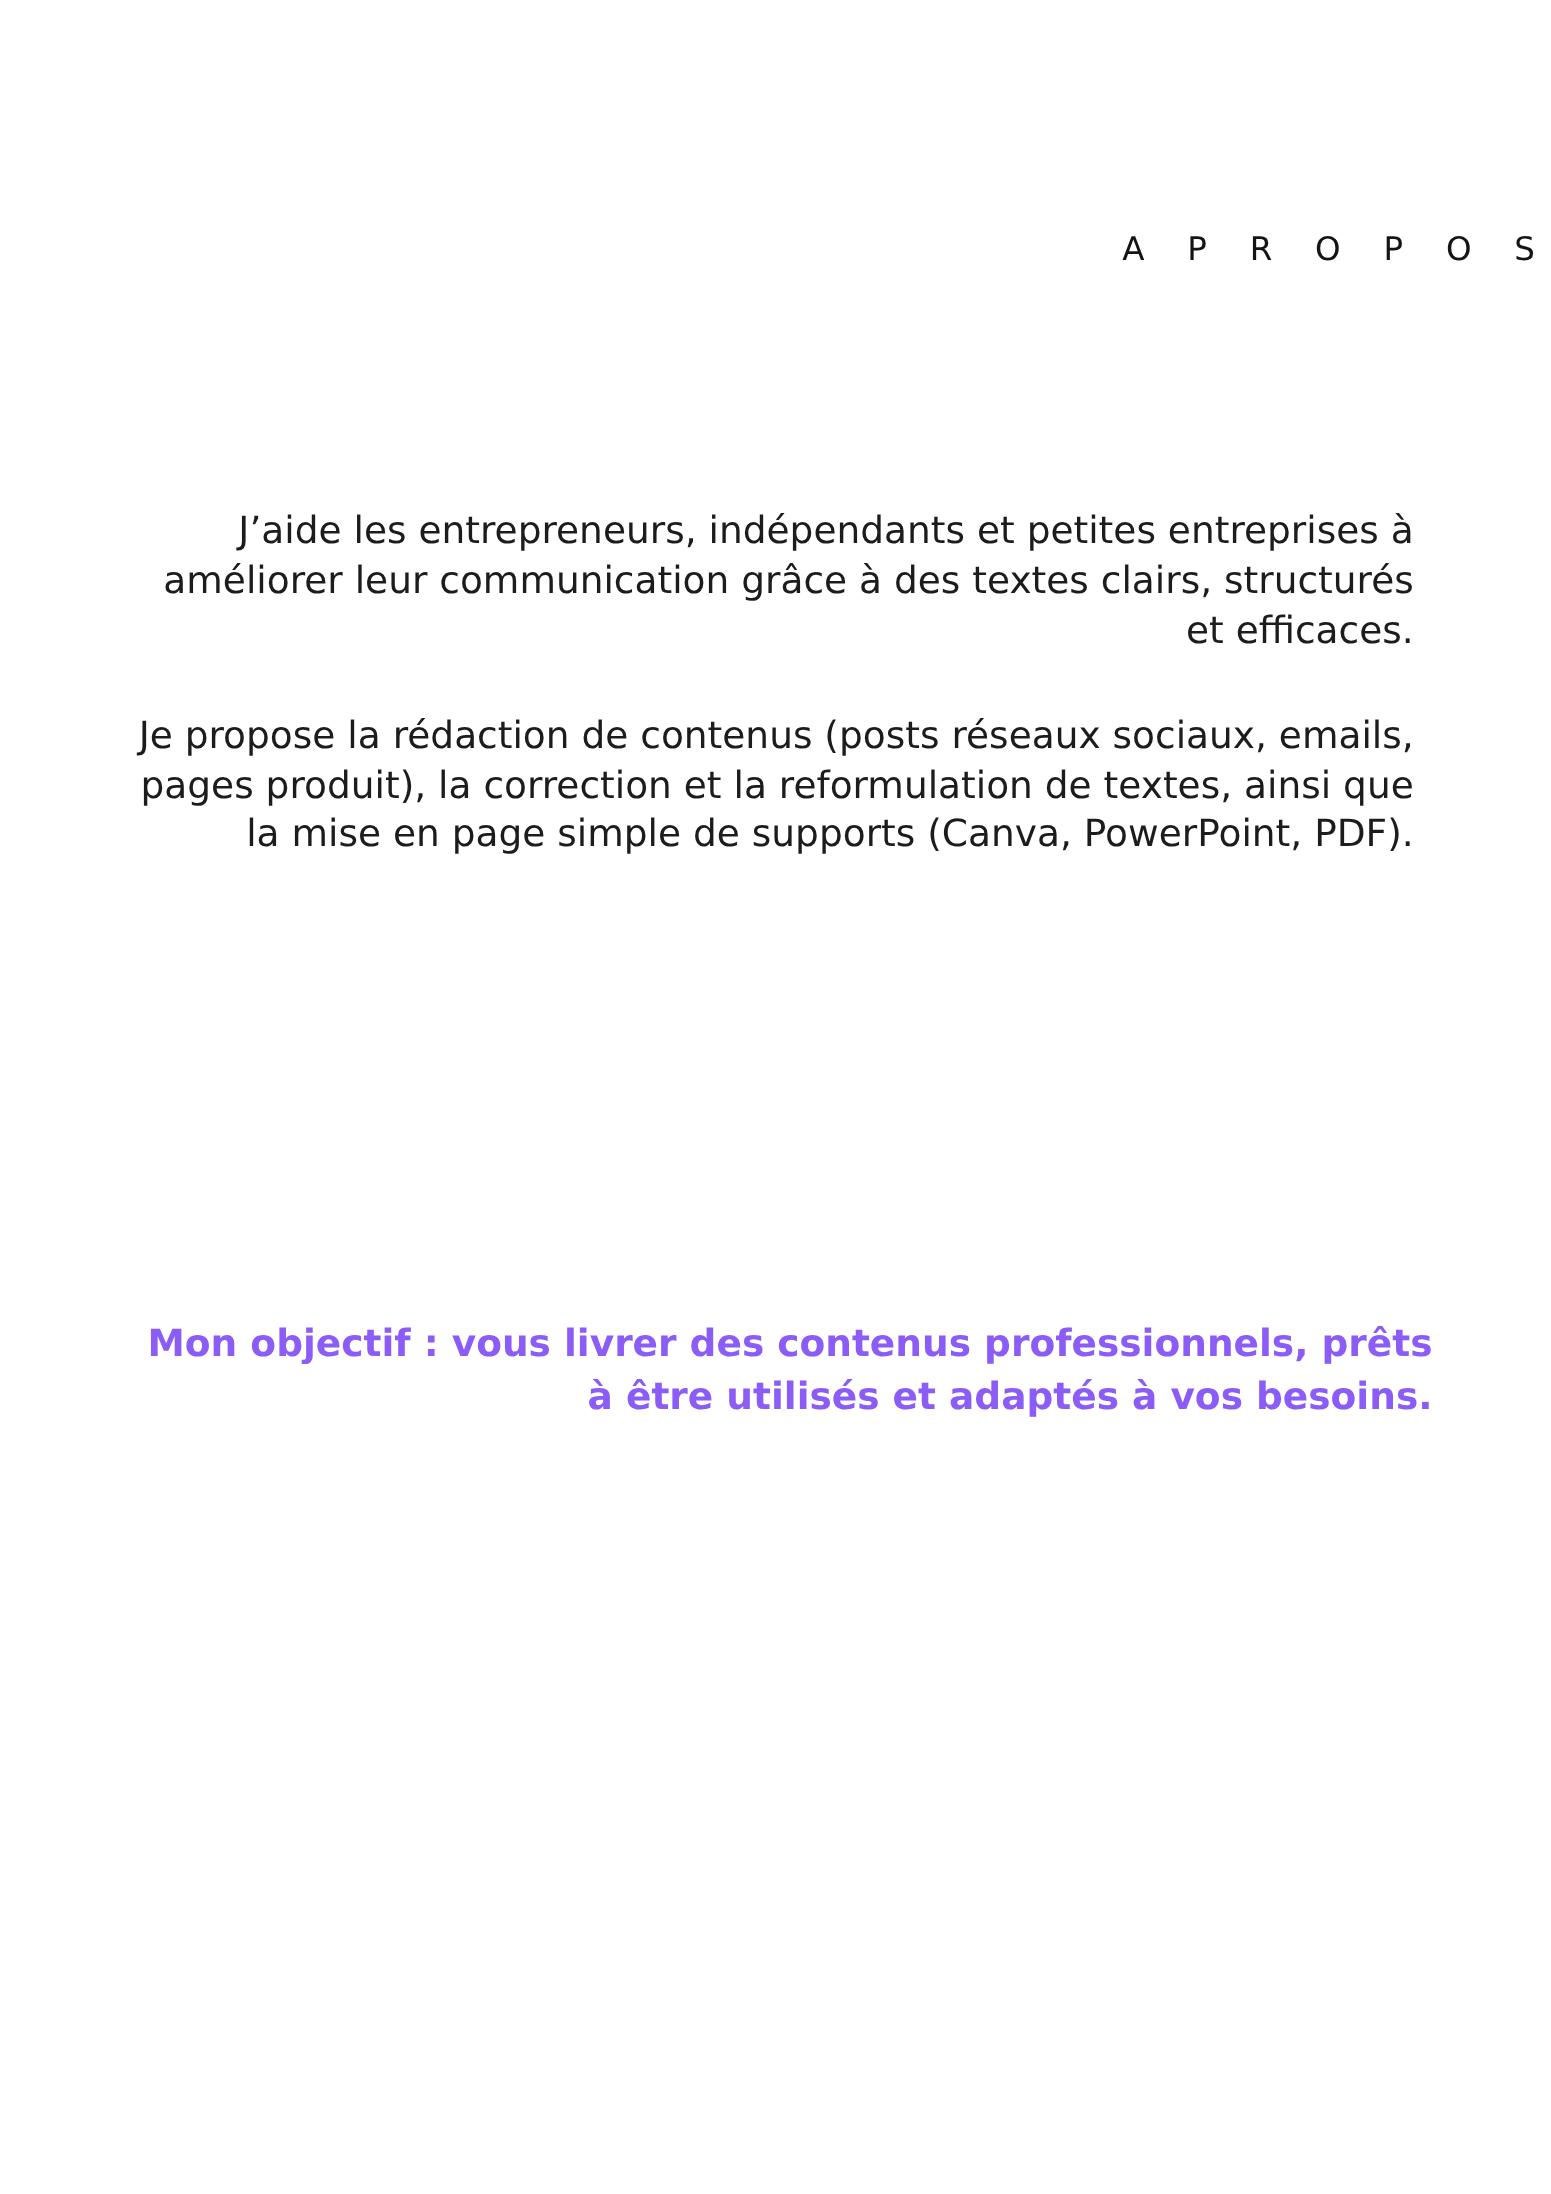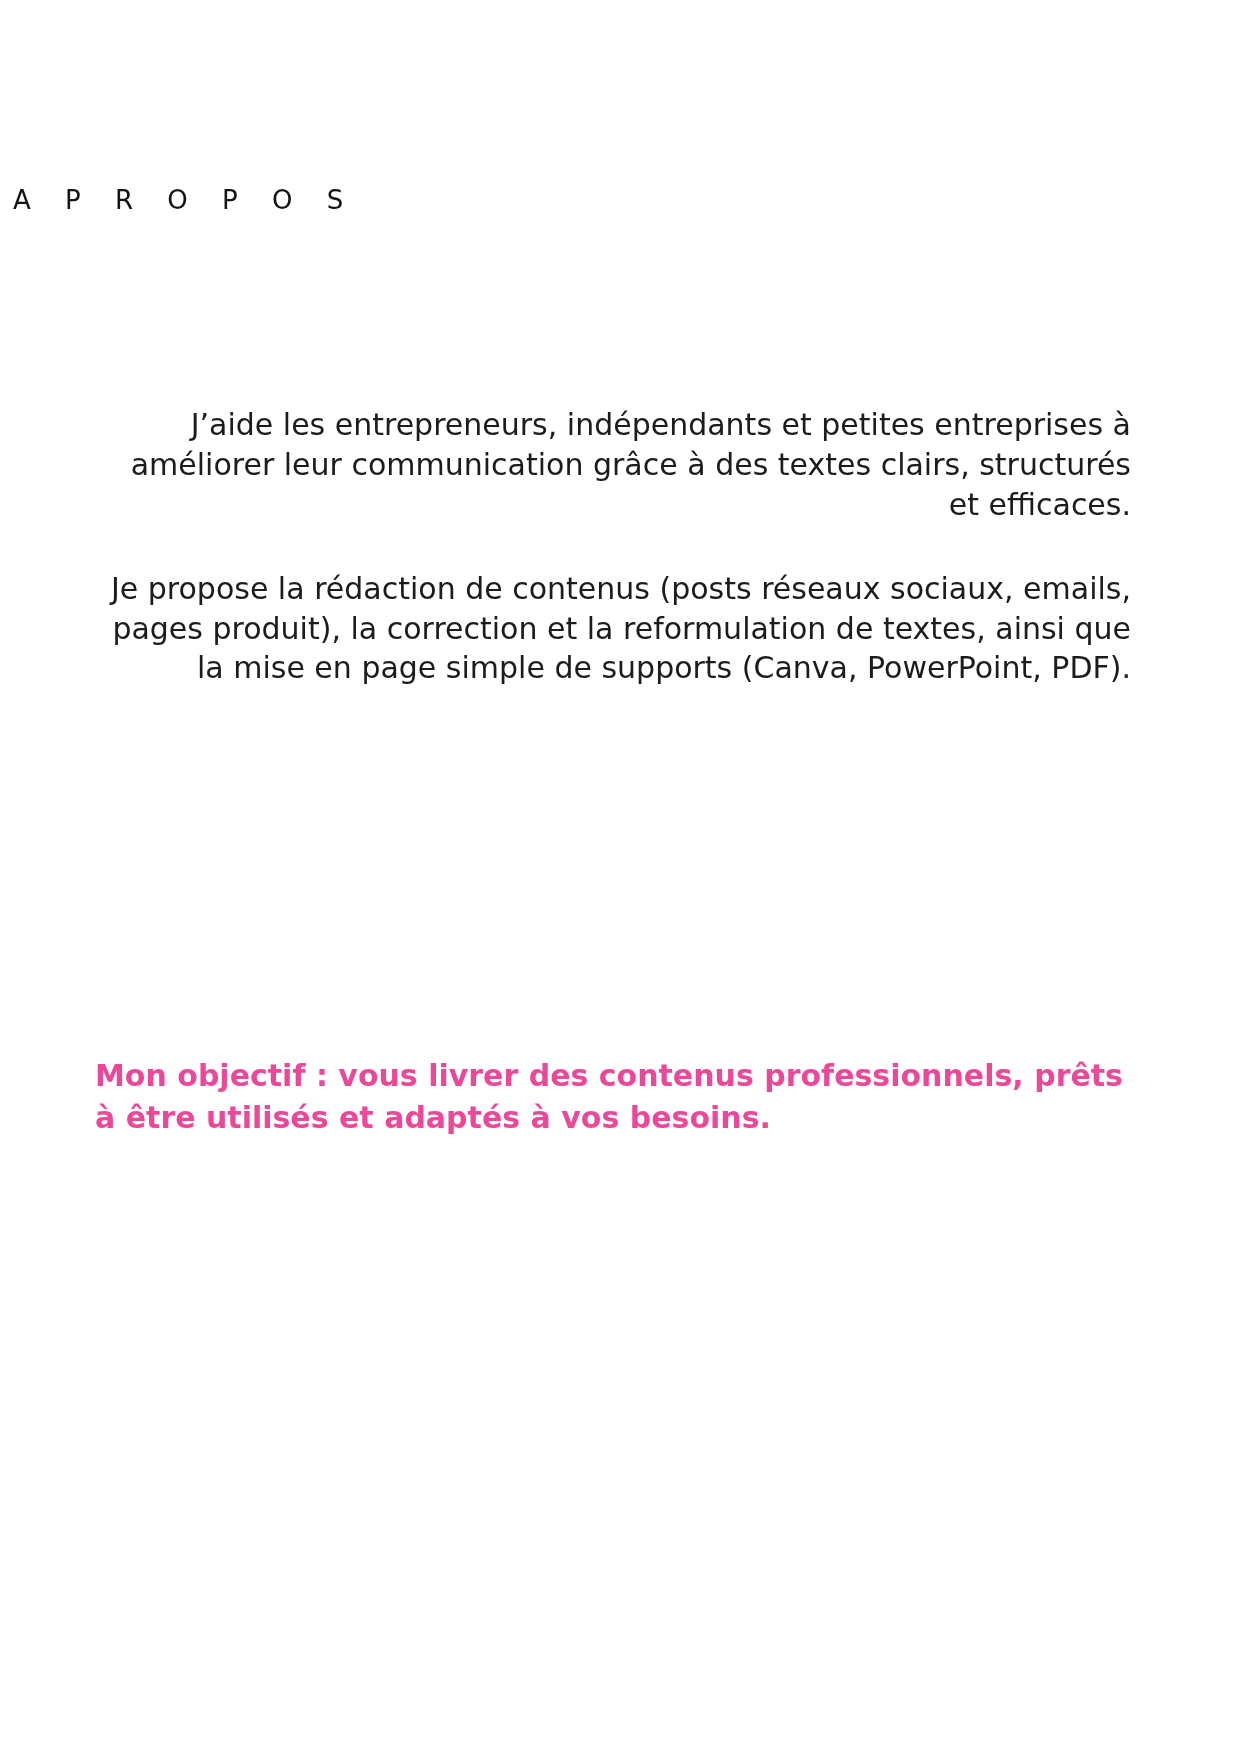--- a/index.html
+++ b/index.html
@@ -21,21 +21,21 @@
     background: #ffffff;
     box-sizing: border-box;
     padding: 0;
     overflow: hidden;
   }
   .page-title {
     position: absolute;
     top: 168px;
     left: 0;
     width: 1241px;
-    text-align: left;
+    text-align: right;
     font-size: 26px;
     font-weight: 400;
     letter-spacing: 13px;
     color: #141414;
     text-indent: 13px;
   }
   .body-block {
     position: absolute;
     top: 405px;
     left: 110px;
@@ -50,25 +50,25 @@
     font-weight: 400;
   }
   .para:last-child {
     margin-bottom: 0;
   }
   .closing {
     position: absolute;
     top: 1025px;
     left: 95px;
     width: 1051px;
-    text-align: left;
+    text-align: right;
     font-size: 30px;
     line-height: 1.4;
     font-weight: 700;
-    color: #ec4899;
+    color: #8b5cf6;
   }
 </style>
 </head>
 <body>
 
 <div class="page">
 
   <h1 class="page-title">A  P R O P O S</h1>
 
   <div class="body-block">

